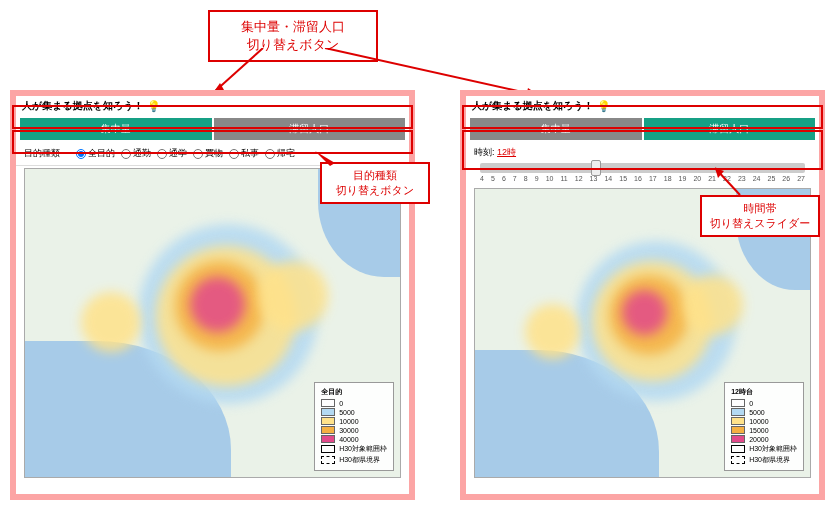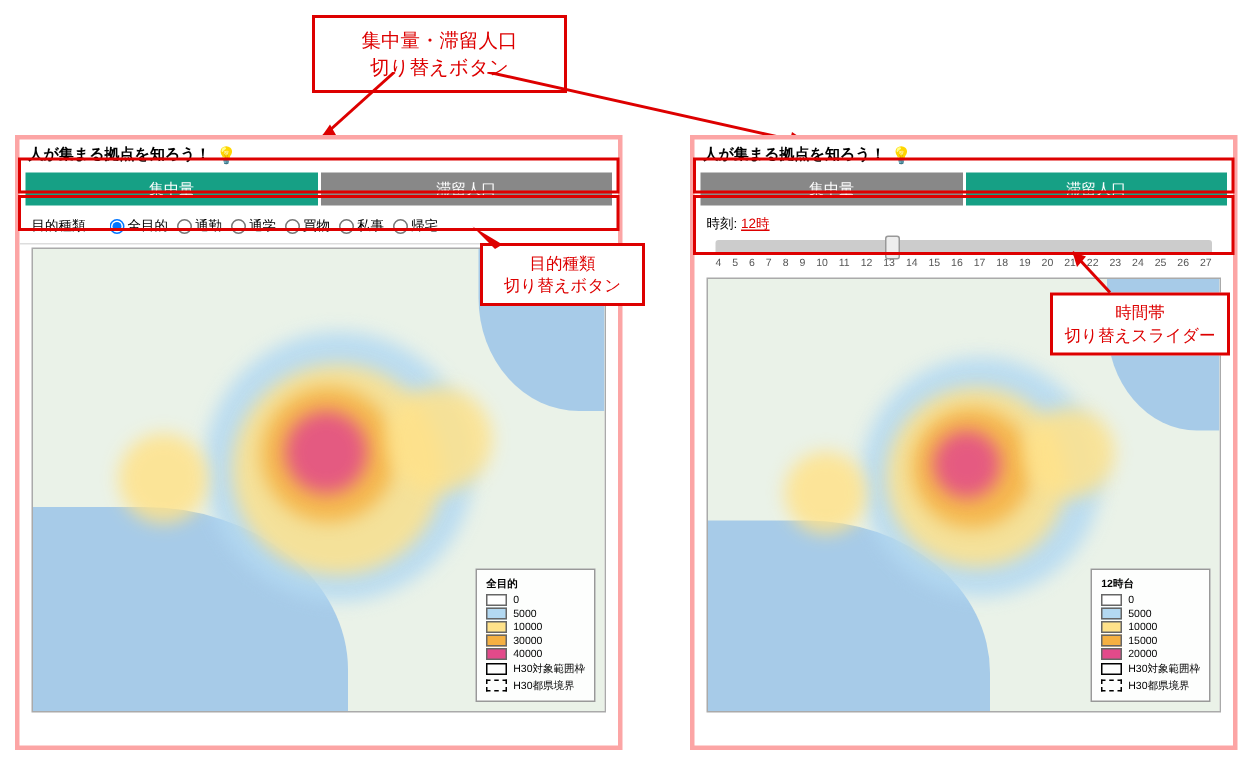--- a/index.html
+++ b/index.html
@@ -1,18 +1,18 @@
 <!DOCTYPE html>
 <html><head>
 <meta charset="utf-8">
 <style>
 * { box-sizing: border-box; margin: 0; padding: 0; }
 body { font-family: "Meiryo", sans-serif; background: #fff; width: 830px; height: 506px; position: relative; font-size: 10px; }
 
-.panel { position: absolute; border: 3px solid #fca5a5; background: #fff; }
+.panel { position: absolute; border: 6px solid #fca5a5; background: #fff; }
 .panel-left { left: 10px; top: 90px; width: 405px; height: 410px; }
 .panel-right { left: 460px; top: 90px; width: 365px; height: 410px; }
 
 .title-row { display: flex; align-items: center; gap: 4px; padding: 3px 6px; font-size: 10px; font-weight: bold; }
 .bulb { font-size: 11px; }
 
 .tabs { display: flex; gap: 2px; padding: 2px 4px; }
 .tab { flex: 1; text-align: center; padding: 4px 0; font-size: 10px; color: #fff; cursor: pointer; }
 .tab-active { background: #16a085; }
 .tab-inactive { background: #888; }

